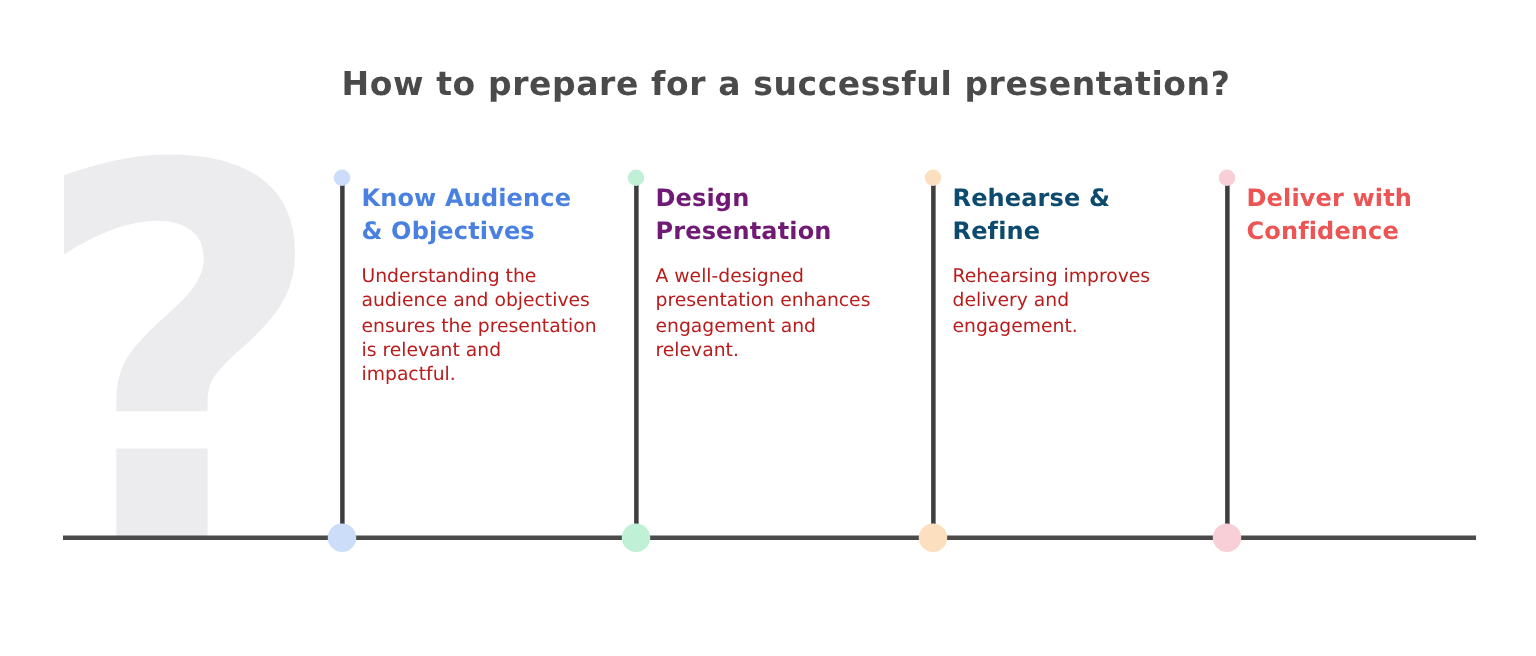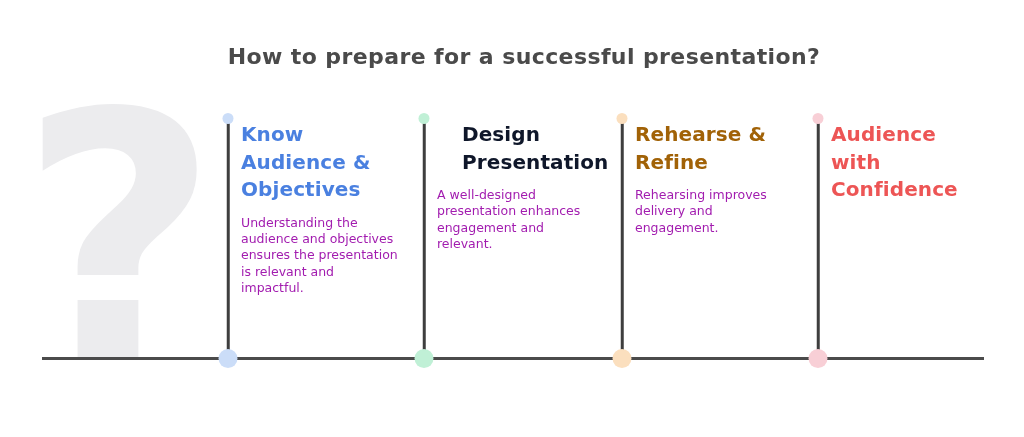--- a/index.html
+++ b/index.html
@@ -78,30 +78,30 @@
     width: 19px; height: 19px;
     border-radius: 50%;
     z-index: 3;
   }
   .step .content {
     position: absolute;
     top: 9px; left: 13px;
     width: 158px;
   }
   .step .heading {
-    font-size: 20px;
+    font-size: 16px;
     font-weight: bold;
     line-height: 1.38;
     letter-spacing: 0.1px;
   }
   .step .desc {
     margin-top: 11px;
     font-size: 12.5px;
     line-height: 1.3;
-    color: #a21caf;
+    color: #b91c1c;
   }
 </style>
 </head>
 <body>
 
 <div class="canvas">
 
   <div class="bg-qmark">?</div>
 
   <h1 class="title">How to prepare for a successful presentation?</h1>
@@ -116,37 +116,37 @@
       <h2 class="heading" style="color: rgb(74, 128, 224);">Know Audience &amp; Objectives</h2>
       <p class="desc">Understanding the audience and objectives ensures the presentation is relevant and impactful.</p>
     </div>
   </div>
 
   <div class="step" style="left:424px">
     <div class="vline"></div>
     <span class="top-dot" style="background-color: rgb(192, 240, 214);"></span>
     <span class="bottom-dot" style="background-color: rgb(192, 240, 214);"></span>
     <div class="content">
-      <h2 class="heading" style="color: #0f172a; margin-left: 25px;">Design Presentation</h2>
+      <h2 class="heading" style="color: #701a75;">Design Presentation</h2>
       <p class="desc">A well-designed presentation enhances engagement and relevant.</p>
     </div>
   </div>
 
   <div class="step" style="left:622px">
     <div class="vline"></div>
     <span class="top-dot" style="background-color: rgb(251, 223, 190);"></span>
     <span class="bottom-dot" style="background-color: rgb(251, 223, 190);"></span>
     <div class="content">
-      <h2 class="heading" style="color: #a16207;">Rehearse &amp; Refine</h2>
+      <h2 class="heading" style="color: #0c4a6e;">Rehearse &amp; Refine</h2>
       <p class="desc">Rehearsing improves delivery and engagement.</p>
     </div>
   </div>
 
   <div class="step" style="left:818px">
     <div class="vline"></div>
     <span class="top-dot" style="background-color: rgb(248, 207, 214);"></span>
     <span class="bottom-dot" style="background-color: rgb(248, 207, 214);"></span>
     <div class="content">
-      <h2 class="heading" style="color: rgb(237, 85, 85);">Audience with Confidence</h2>
+      <h2 class="heading" style="color: rgb(237, 85, 85);">Deliver with Confidence</h2>
     </div>
   </div>
 
 </div>
 
 </body></html>

